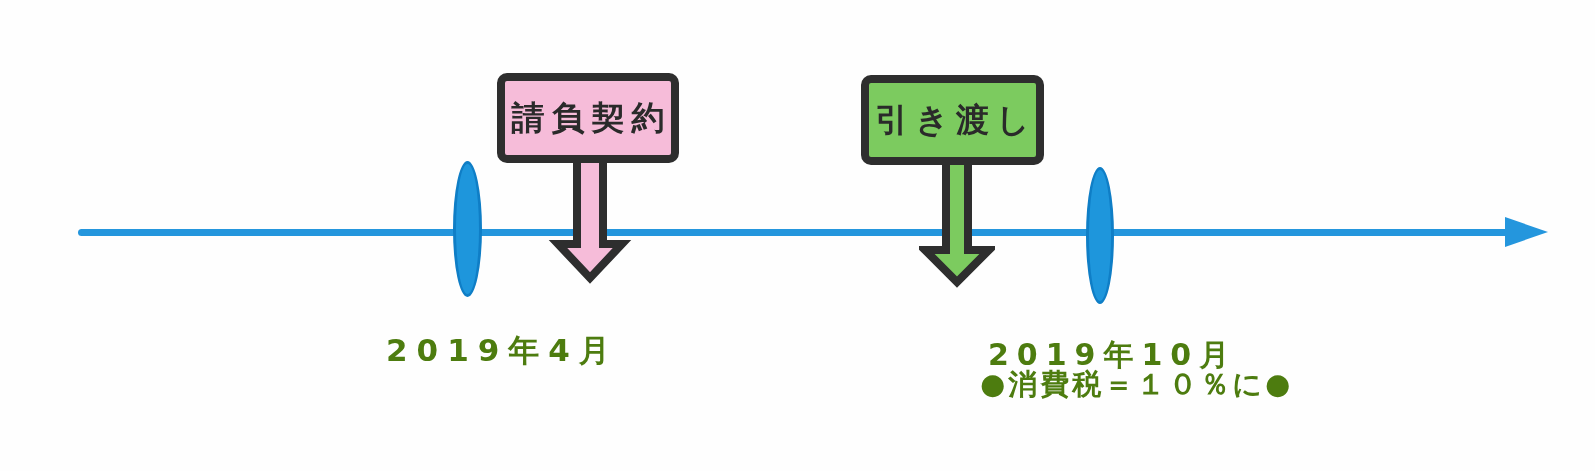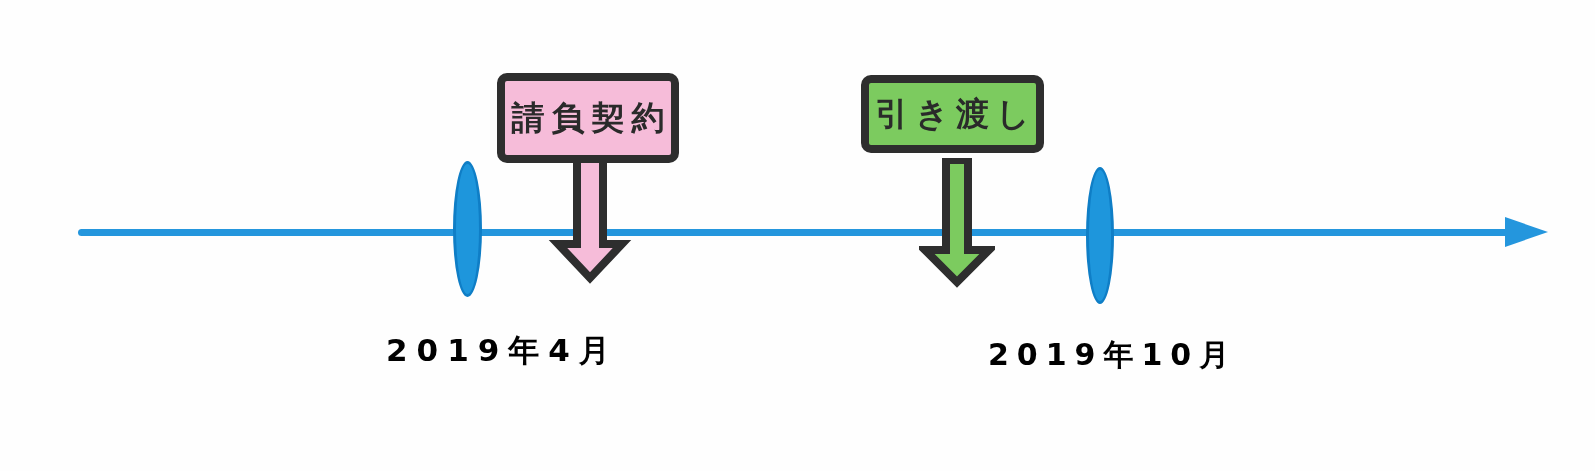--- a/index.html
+++ b/index.html
@@ -59,32 +59,32 @@
     text-indent: 7px; 
     white-space: nowrap;
   }
   .box-contract {
     left: 497px; top: 73px;
     width: 182px; height: 90px;
     background: #f6bcd9;
   }
   .box-handover {
     left: 861px; top: 75px;
-    width: 183px; height: 78px;
+    width: 183px; height: 90px;
     background: #7ccb5f;
   }
   
   .down-arrow { position: absolute; z-index: 2; }
   .arrow-contract { left: 544px; top: 156px; }
   .arrow-handover { left: 919px; top: 158px; }
   
   .hand-label {
     position: absolute;
     font-weight: bold;
-    color: #000000;
+    color: #4d7c0f;
     white-space: nowrap;
   }
   .date-1 { left: 386px; top: 330px; font-size: 31px; letter-spacing: 9px; }
   .date-2 { left: 988px; top: 335px; font-size: 30px; letter-spacing: 8px; }
   .tax-note { left: 980px; top: 365px; font-size: 29px; letter-spacing: 3px; }
 </style>
 </head>
 <body>
 
 <div id="stage">
@@ -108,14 +108,15 @@
   </div>
 
   <div class="event-box box-handover">
     <span class="event-label">引き渡し</span>
   </div>
 
   <div class="hand-label date-1">2019年4月</div>
 
   <div class="hand-label date-2">2019年10月</div>
 
+  <div class="hand-label tax-note">●消費税＝１０％に●</div>
 
 </div>
 
 </body></html>

